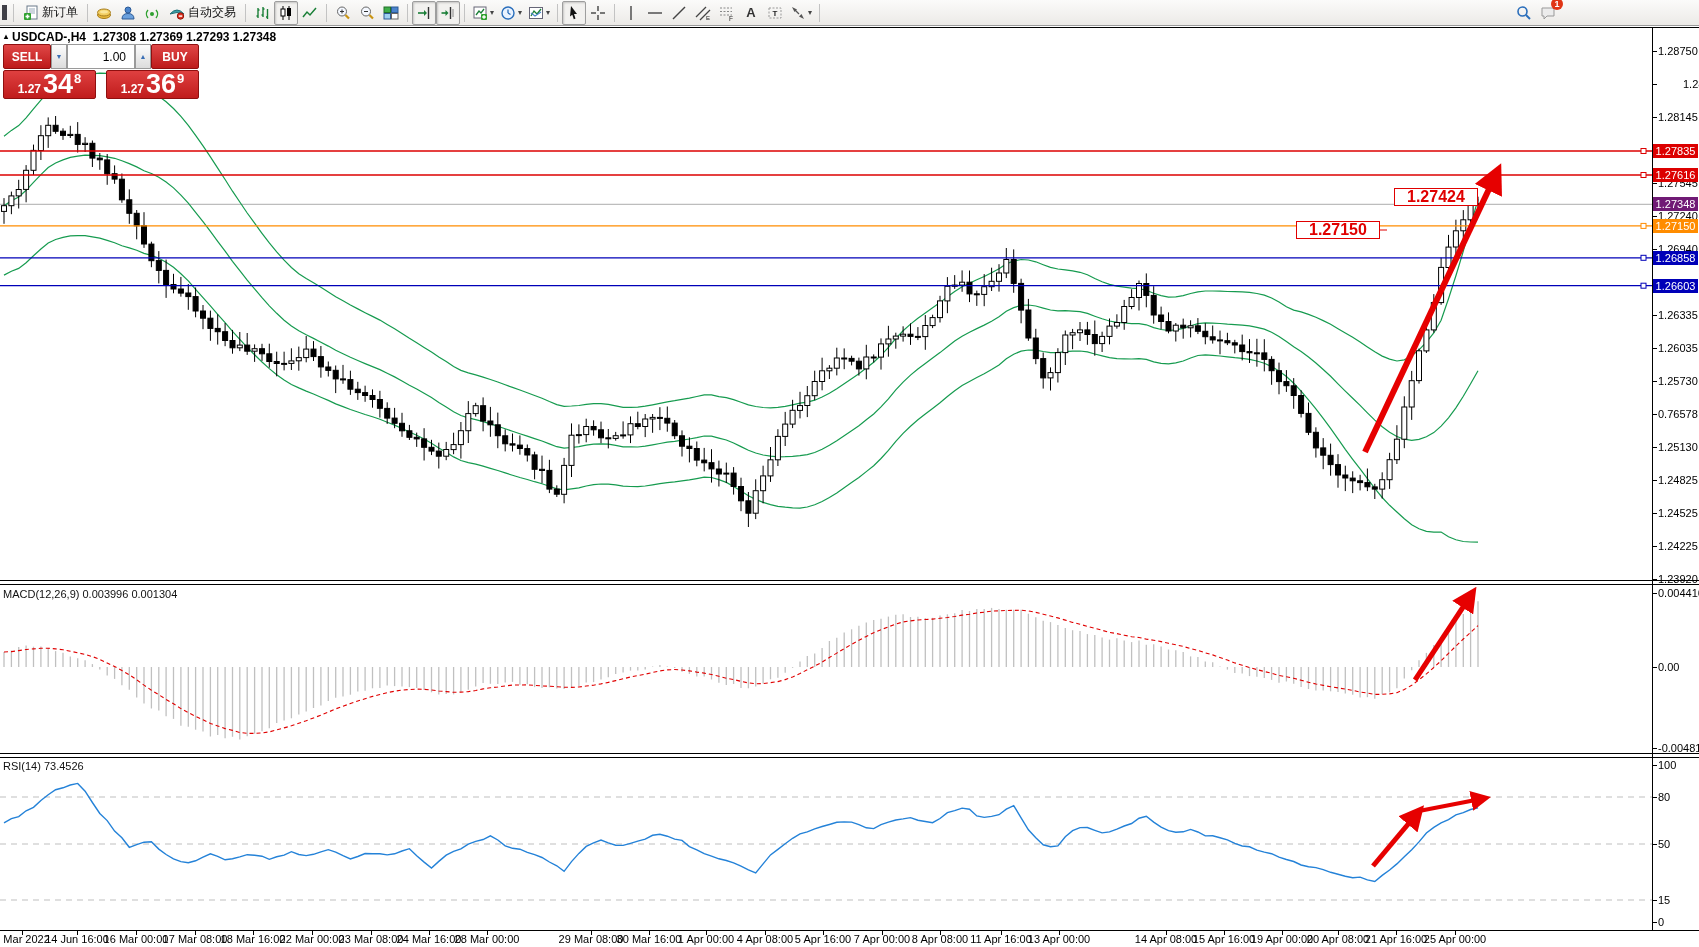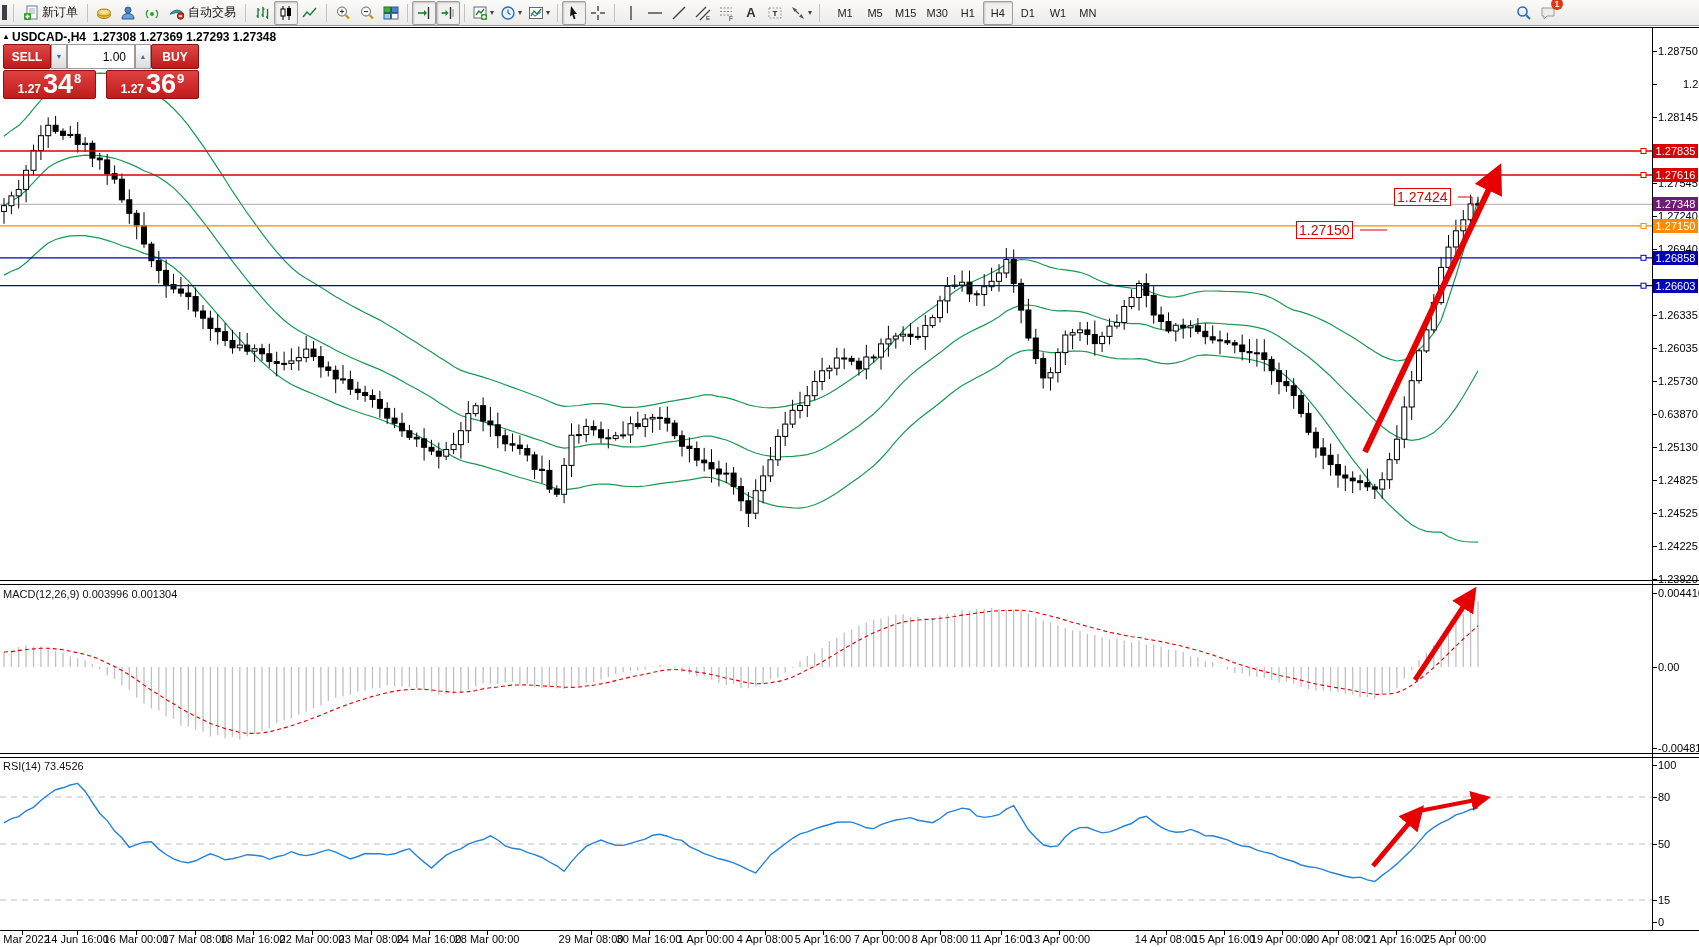--- a/index.html
+++ b/index.html
@@ -28,21 +28,21 @@
   #cv{position:absolute;left:0;top:0;z-index:1;}
   #overlay{position:absolute;left:0;top:0;width:1699px;height:947px;z-index:2;pointer-events:none;}
   #symbol-title{position:absolute;left:4px;top:30px;font-size:12px;font-weight:bold;color:#000;white-space:pre;}
   #oc-caret{font-size:8px;margin-right:4px;vertical-align:2px;color:#000;}
   .pane-label{position:absolute;left:3px;font-size:11px;color:#111;}
   .axlab{position:absolute;left:1658px;font-size:11px;color:#000;white-space:nowrap;}
   .axbadge{position:absolute;left:1653px;width:45px;height:14px;font-size:11px;color:#fff;
     text-align:center;line-height:14px;white-space:nowrap;}
   .tlab{position:absolute;top:933px;font-size:11px;color:#000;transform:translateX(-50%);white-space:nowrap;}
   .callout{position:absolute;border:1px solid #e00000;background:#fff;color:#e00000;
-    font-size:14px;font-weight:400;padding:0 2px;line-height:16px;white-space:nowrap;}
+    font-size:16px;font-weight:700;padding:0 12px;line-height:16px;white-space:nowrap;}
   
   #trade-panel{position:absolute;left:3px;top:44px;width:196px;z-index:5;}
   .tp-row1{display:flex;height:25px;}
   .tp-btn{background:linear-gradient(#e04747,#bd1a1a);border:1px solid #8f0f0f;color:#fff;
     font-size:12px;font-weight:bold;width:46px;display:flex;align-items:center;justify-content:center;border-radius:2px;}
   .tp-spin{width:14px;background:linear-gradient(#fdfdfd,#dcdcdc);border:1px solid #9a9a9a;
     display:flex;align-items:center;justify-content:center;}
   .tp-spin span{font-size:7px;color:#3b6fb5;}
   .tp-vol{flex:1;border:1px solid #9a9a9a;font:12px "Liberation Sans",sans-serif;text-align:right;
     padding:0 8px 0 0;min-width:0;background:#fff;color:#000;}
@@ -255,31 +255,20 @@
     </span>
     <span class="tbtn" style="padding:0 2px;">
       <svg class="ic" viewBox="0 0 16 16">
           <path d="M2,2 L7,4.5 L4.5,7 Z" fill="#555"></path>
           <line x1="5" y1="5" x2="9" y2="9" stroke="#555" stroke-width="1.3"></line>
           <path d="M14,14 L9,11.5 L11.5,9 Z" fill="#555"></path>
         </svg>
       <span class="caret">▾</span>
     </span>
     <span class="sep"></span>
-    <span id="tf-group">
-        <span class="tbtn tf">M1</span>
-        <span class="tbtn tf">M5</span>
-        <span class="tbtn tf">M15</span>
-        <span class="tbtn tf">M30</span>
-        <span class="tbtn tf">H1</span>
-        <span class="tbtn tf pressed">H4</span>
-        <span class="tbtn tf">D1</span>
-        <span class="tbtn tf">W1</span>
-        <span class="tbtn tf">MN</span>
-      </span>
     <span id="tb-right">
       <span class="tbtn">
         <svg class="ic" viewBox="0 0 16 16">
             <circle cx="6.5" cy="6.5" r="4.5" fill="none" stroke="#2a6ebb" stroke-width="1.6"></circle>
             <line x1="10" y1="10" x2="14" y2="14" stroke="#2a6ebb" stroke-width="2"></line>
           </svg>
       </span>
       <span class="tbtn" style="position:relative;">
         <svg class="ic" viewBox="0 0 16 16">
             <path d="M2,3 h12 v8 h-7 l-3,3 v-3 h-2 Z" fill="#ececec" stroke="#999"></path>
@@ -1008,21 +997,21 @@
       <div id="price-axis-labels">
           <div class="axlab" style="top: 45px;">1.28750</div>
           <div class="axlab" style="top: 78px; margin-left: 25px;">1.28450</div>
           <div class="axlab" style="top: 111px;">1.28145</div>
           <div class="axlab" style="top: 177px;">1.27545</div>
           <div class="axlab" style="top: 210px;">1.27240</div>
           <div class="axlab" style="top: 243px;">1.26940</div>
           <div class="axlab" style="top: 309px;">1.26335</div>
           <div class="axlab" style="top: 342px;">1.26035</div>
           <div class="axlab" style="top: 375px;">1.25730</div>
-          <div class="axlab" style="top: 408px;">0.63870</div>
+          <div class="axlab" style="top: 408px;">0.76578</div>
           <div class="axlab" style="top: 441px;">1.25130</div>
           <div class="axlab" style="top: 474px;">1.24825</div>
           <div class="axlab" style="top: 507px;">1.24525</div>
           <div class="axlab" style="top: 540px;">1.24225</div>
           <div class="axlab" style="top: 573px;">1.23920</div>
           <div class="axlab" style="top: 587px;">0.004416</div>
           <div class="axlab" style="top: 661px;">0.00</div>
           <div class="axlab" style="top: 742px;">-0.004818</div>
           <div class="axlab" style="top: 759px;">100</div>
           <div class="axlab" style="top: 791px;">80</div>

